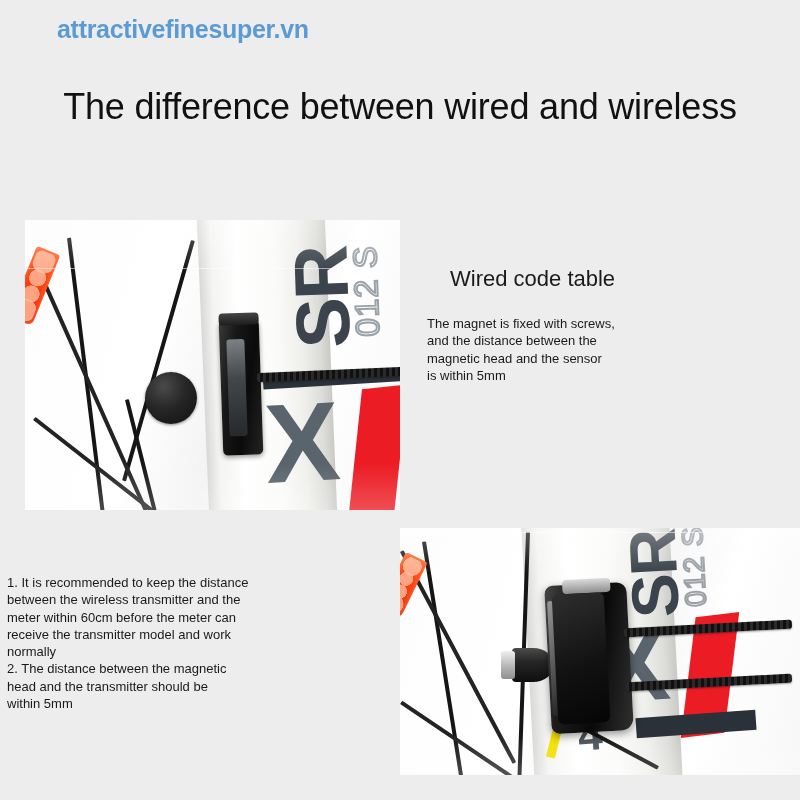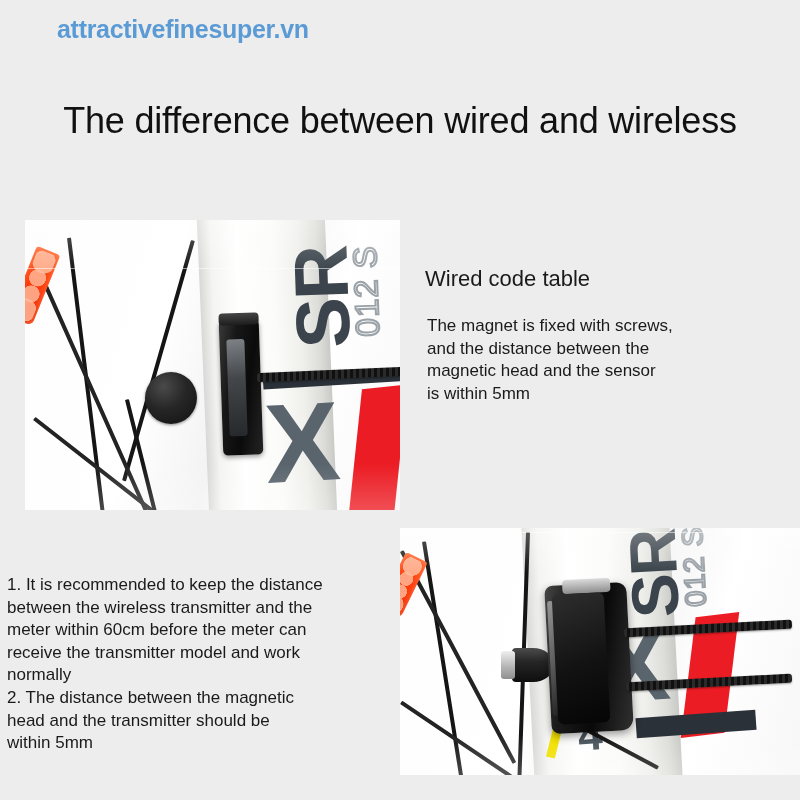--- a/index.html
+++ b/index.html
@@ -31,48 +31,48 @@
     font-weight: 700;
     letter-spacing: -0.3px;
     color: #5b9bd5;
     white-space: nowrap;
   }
 
   
   .main-title {
     position: absolute;
     left: 0;
-    top: 100px;
+    top: 86px;
     width: 800px;
     text-align: center;
     font-size: 36px;
     font-weight: 400;
     color: #111111;
     letter-spacing: -0.2px;
     white-space: nowrap;
   }
 
   
   .panel-heading {
     position: absolute;
     font-size: 22px;
     font-weight: 400;
     color: #1a1a1a;
     white-space: nowrap;
   }
   .panel-body {
     position: absolute;
-    font-size: 17px;
+    font-size: 13px;
     font-weight: 400;
     color: #1a1a1a;
     line-height: 1.33;
     white-space: pre-line;
   }
 
-  #wired-heading { left: 425px; top: 266px; }
+  #wired-heading { left: 450px; top: 266px; }
   #wired-body    { left: 427px; top: 315px; width: 350px; }
 
   #wireless-heading { left: 7px;  top: 534px; }
   #wireless-body    { left: 7px;  top: 574px; width: 390px; }
 
   
   .photo {
     position: absolute;
     overflow: hidden;
     background: #ffffff;

